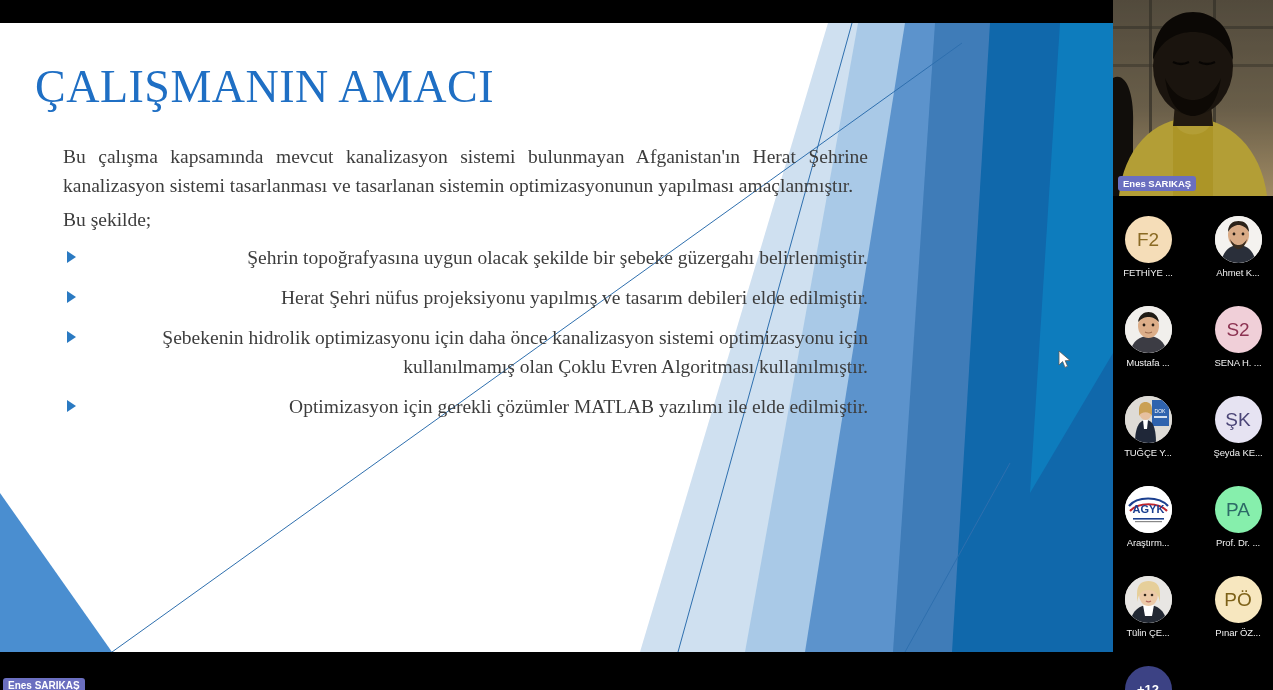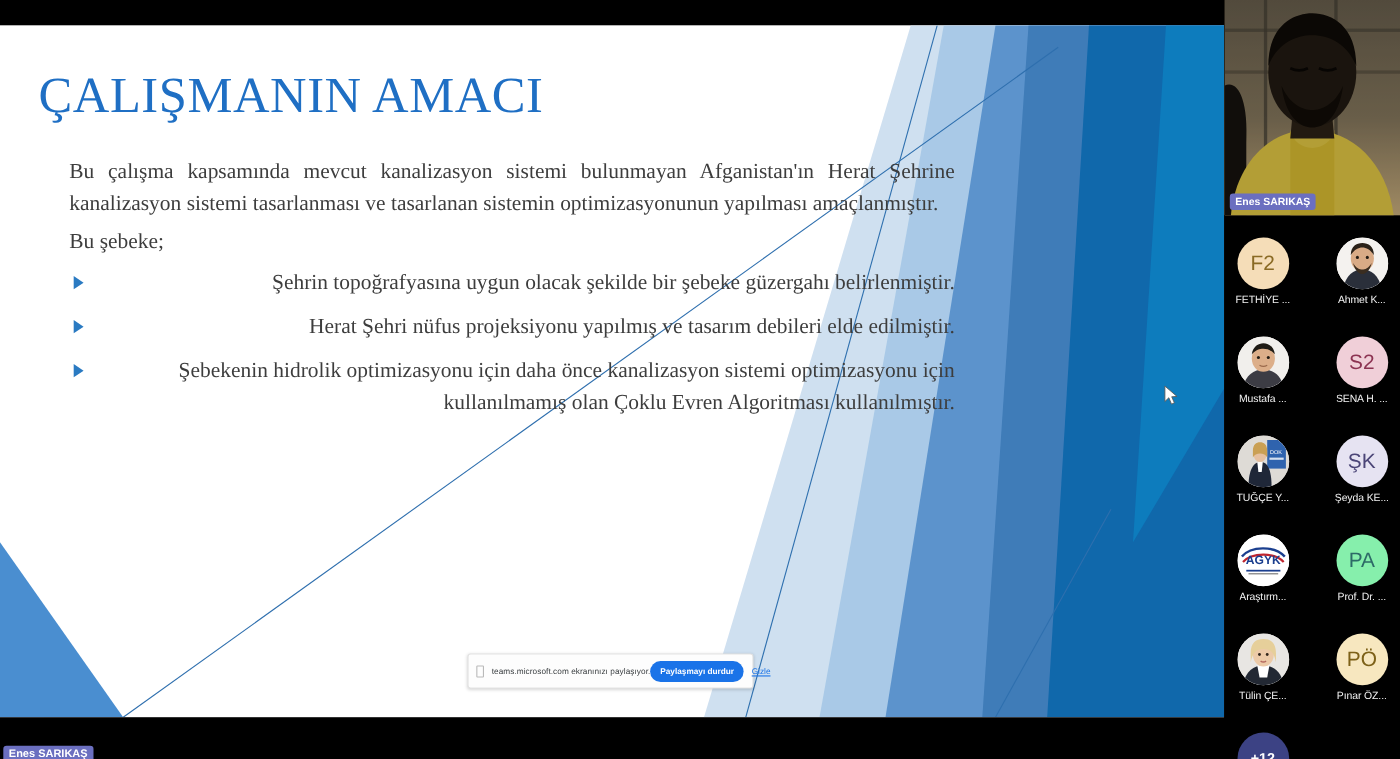--- a/index.html
+++ b/index.html
@@ -176,45 +176,43 @@
           <line x1="852" y1="0" x2="678" y2="629" stroke="#2e6fae" stroke-width="1"></line>
           <line x1="962" y1="20" x2="112" y2="629" stroke="#2e6fae" stroke-width="1"></line>
           <line x1="1010" y1="440" x2="905" y2="629" stroke="#2e6fae" stroke-width="1"></line>
         </svg>
       </div>
 
       <div class="slide-title">ÇALIŞMANIN AMACI</div>
 
       <div class="body-block">
         <div class="para">Bu çalışma kapsamında mevcut kanalizasyon sistemi bulunmayan Afganistan'ın Herat Şehrine kanalizasyon sistemi tasarlanması ve tasarlanan sistemin optimizasyonunun yapılması amaçlanmıştır.</div>
-        <div class="para para-2">Bu şebeke;</div>
+        <div class="para para-2">Bu şekilde;</div>
 
         <ul class="bullets">
           <li>
             <span class="bullet-mark"></span>
             <span>Şehrin topoğrafyasına uygun olacak şekilde bir şebeke güzergahı belirlenmiştir.</span>
           </li>
           <li>
             <span class="bullet-mark"></span>
             <span>Herat Şehri nüfus projeksiyonu yapılmış ve tasarım debileri elde edilmiştir.</span>
           </li>
           <li>
             <span class="bullet-mark"></span>
             <span>Şebekenin hidrolik optimizasyonu için daha önce kanalizasyon sistemi optimizasyonu için kullanılmamış olan Çoklu Evren Algoritması kullanılmıştır.</span>
           </li>
+          <li>
+            <span class="bullet-mark"></span>
+            <span>Optimizasyon için gerekli çözümler MATLAB yazılımı ile elde edilmiştir.</span>
+          </li>
         </ul>
       </div>
     </div>
 
-    <div id="share-bar">
-      <span class="tab-glyph"></span>
-      <span class="share-text">teams.microsoft.com ekranınızı paylaşıyor.</span>
-      <button class="stop-btn">Paylaşmayı durdur</button>
-      <span class="hide-link">Gizle</span>
-    </div>
 
     <div id="cursor">
       <svg viewBox="0 0 14 20" xmlns="http://www.w3.org/2000/svg">
         <path d="M1,1 L1,15 L4.6,11.6 L7,17.4 L9.6,16.2 L7.2,10.7 L12,10.4 Z" fill="#ffffff" stroke="#5a5a5a" stroke-width="0.8"></path>
       </svg>
     </div>
 
     <div id="speaker-badge">Enes SARIKAŞ</div>
   </div>
 

